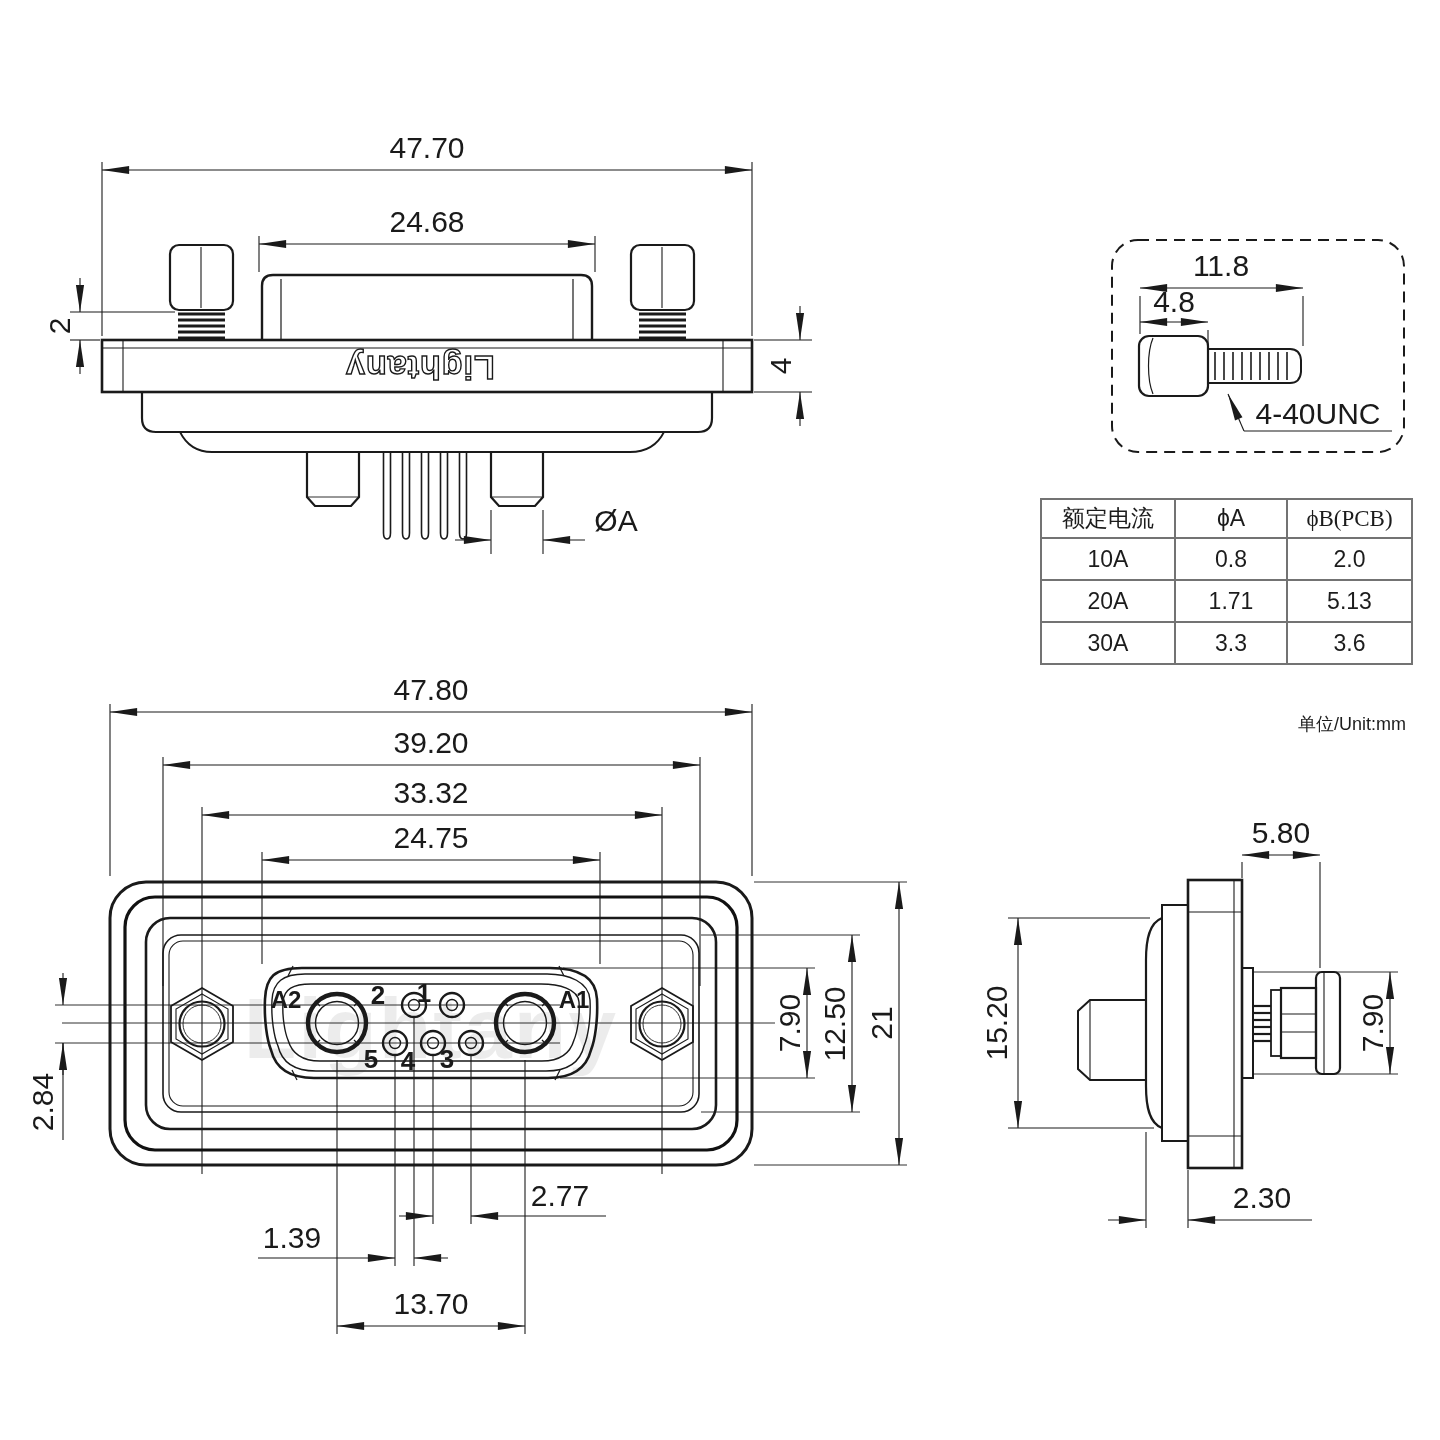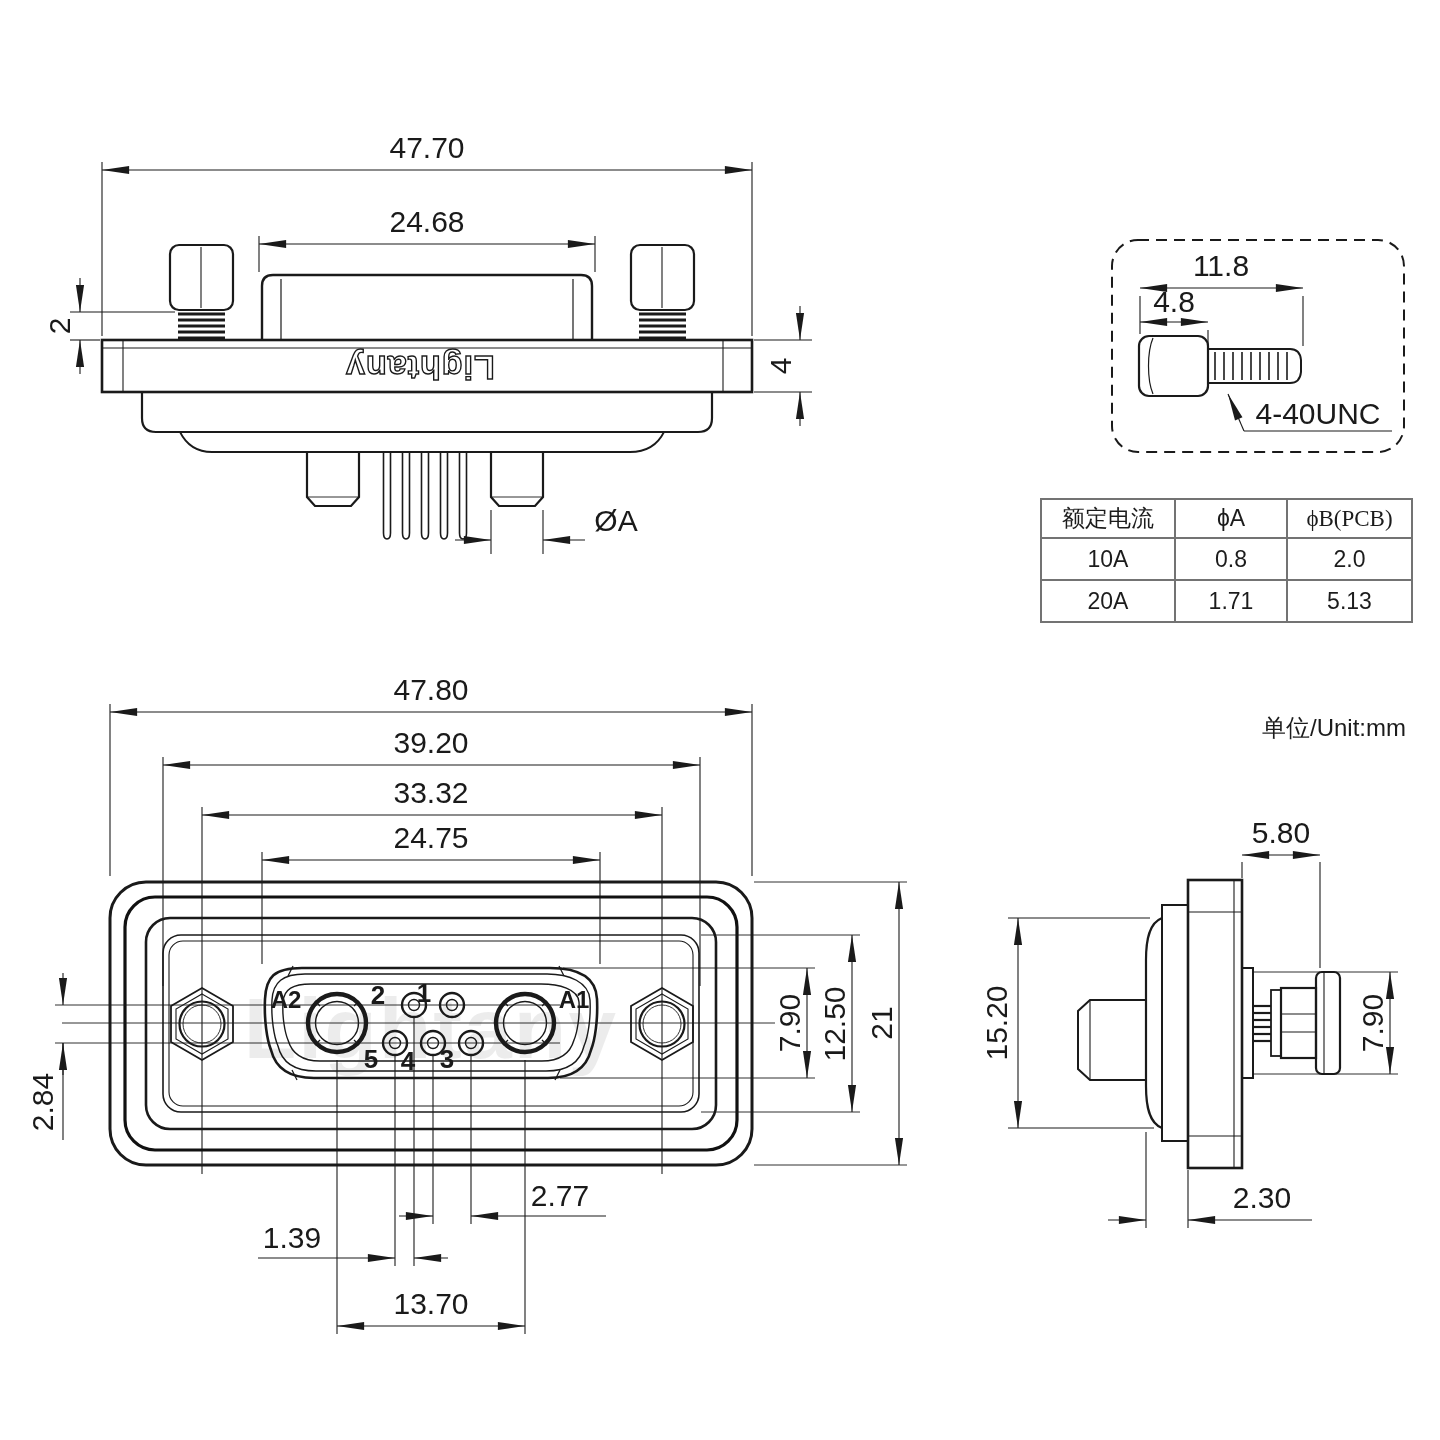--- a/index.html
+++ b/index.html
@@ -20,21 +20,21 @@
   .at{font-size:24px;font-weight:bold;}
   .engraved{font-size:34px;font-weight:bold;fill:#ffffff;stroke:#1a1a1a;stroke-width:1.4;letter-spacing:1px;}
   .wm{font-size:86px;font-weight:bold;fill:#000;opacity:0.07;letter-spacing:2px;}
   
   .spec{position:absolute;left:1040px;top:498px;border-collapse:collapse;table-layout:fixed;
         font-size:23px;color:#1c1c1c;text-align:center;}
   .spec th,.spec td{border:2px solid #737373;font-weight:normal;padding:0;}
   .spec th{height:37px;} .spec td{height:40px;border-radius:14px;}
   .c1{width:132px;} .c2{width:110px;border-radius:18px;} .c3{width:123px;font-family:Liberation Serif, serif;}
   .unit{position:absolute;left:1170px;top:712px;width:236px;text-align:right;
-        font-size:24px;color:#1c1c1c;}
+        font-size:18px;color:#1c1c1c;}
 </style>
 </head>
 <body>
 
 <div class="stage">
 
 <svg width="1440" height="1440" viewBox="0 0 1440 1440">
   <defs>
     <marker id="arw" viewBox="-30 -5 31 10" refX="0" refY="0" markerWidth="30" markerHeight="10" markerUnits="userSpaceOnUse" orient="auto-start-reverse">
       <path d="M0,0 L-28,-4.2 L-28,4.2 Z" fill="#1a1a1a"></path>
@@ -352,17 +352,22 @@
     <tr>
       <td>10A</td>
       <td>0.8</td>
       <td>2.0</td>
     </tr>
     <tr>
       <td>20A</td>
       <td>1.71</td>
       <td>5.13</td>
     </tr>
+    <tr>
+      <td>30A</td>
+      <td>3.3</td>
+      <td>3.6</td>
+    </tr>
   </tbody>
 </table>
 <div class="unit">单位/Unit:mm</div>
 
 </div>
 
 </body></html>

